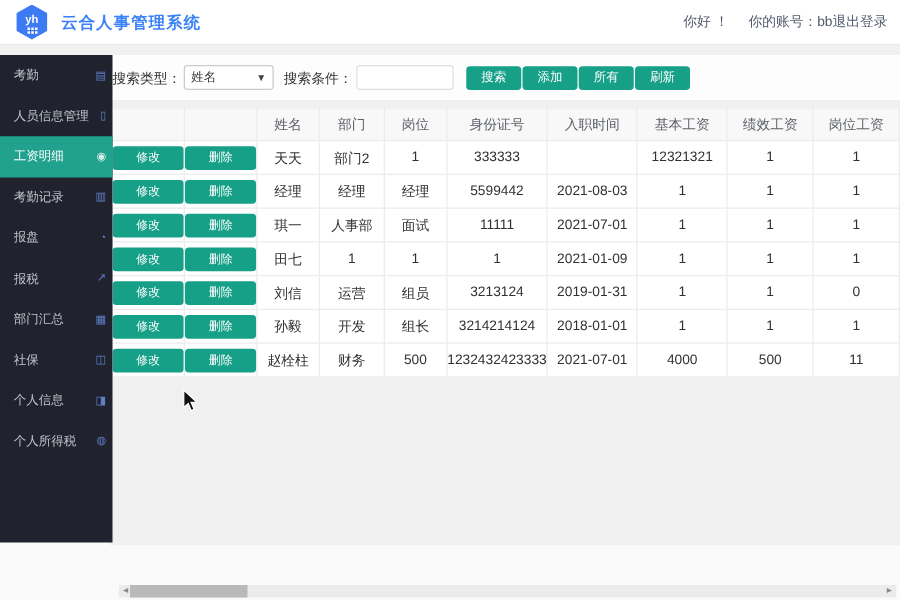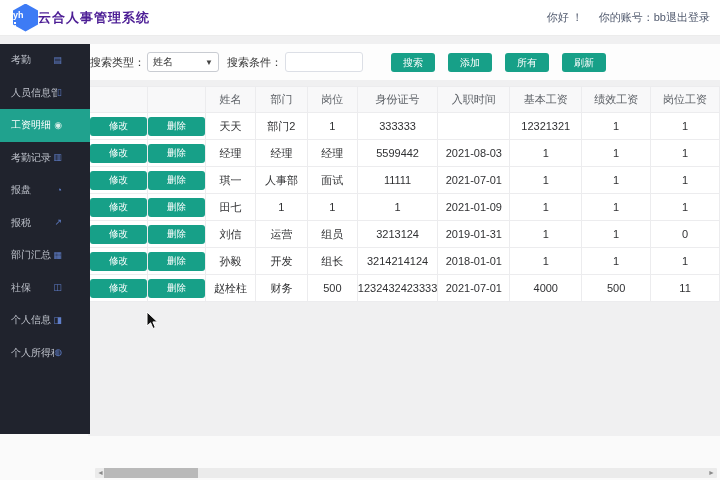--- a/index.html
+++ b/index.html
@@ -9,54 +9,54 @@
     font-family:"Liberation Sans", sans-serif;
     background:#fafafa;
     --teal:#17a088; --active:#20a28e; --blue:#3d7bf5; --sidebg:#20232d;
   }
 
   
   .header { position:absolute; left:0; top:0; width:720px; height:36px;
     background:#fff; border-bottom:1px solid #ececec; display:flex; align-items:center; z-index:5; }
   .hex { width:25px; height:28px; margin-left:13px; background:var(--blue);
     clip-path:polygon(50% 0%,100% 25%,100% 75%,50% 100%,0% 75%,0% 25%);
-    color:#fff; display:flex; flex-direction:column; align-items:flex-start; justify-content:center; }
+    color:#fff; display:flex; flex-direction:column; align-items:center; justify-content:center; }
   .hex .yh { font-size:9px; font-weight:bold; line-height:9px; }
   .hex .dots { width:2px; height:2px; background:#fff; margin-top:2px; margin-left:-5px;
     box-shadow:3px 0 0 #fff,6px 0 0 #fff,0 3px 0 #fff,3px 3px 0 #fff,6px 3px 0 #fff; }
-  .app-title { font-size:13px; font-weight:bold; color:#4c1d95; letter-spacing:1px; }
+  .app-title { font-size:13px; font-weight:bold; color:#3b82f6; margin-left:11px; letter-spacing:1px; }
   .header-right { margin-left:auto; margin-right:10px; display:flex; align-items:center;
     font-size:11px; color:#515a6e; gap:16px;text-align:right; }
   .header-right .acct-group { display:flex; align-items:center; }
   .header-right a { color:#515a6e; text-decoration:none; cursor:pointer; }
 
   
   .top-gap { position:absolute; left:0; top:36px; width:720px; height:8px; background:#f0f0f1; }
   .content-bg { position:absolute; left:88px; top:36px; width:632px; height:400px; background:#f0f0f1; }
 
   
   .sidebar { position:absolute; left:0; top:44px; width:90px; height:390px; background:var(--sidebg); z-index:4; }
-  .side-item { height:32.5px; display:flex; align-items:center; padding:0 28px 0 11px; cursor:pointer; }
+  .side-item { height:32.5px; display:flex; align-items:center; padding:0 5px 0 11px; cursor:pointer; }
   .side-lbl { flex:1; font-size:10px; color:#bfc3cc; white-space:nowrap; overflow:hidden; }
   .side-ico { font-size:9px; color:#5f7ec9; line-height:1; }
   .side-item.active { background:var(--active); }
   .side-item.active .side-lbl { color:#ffffff; }
   .side-item.active .side-ico { color:#d8efe9; }
 
   
   .toolbar { position:absolute; left:88px; top:44px; width:632px; height:36px; background:#fdfdfd;
     display:flex; align-items:center; padding-left:2px; z-index:3; }
   .tb-lbl { font-size:11px; color:#333; white-space:nowrap; }
   .fake-select { width:72px; height:20px; background:#fff; border:1px solid #c9ccd2; border-radius:3px;
     margin-left:2px; display:flex; align-items:center; padding:0 5px; font-size:10px; color:#333; cursor:pointer; }
   .fake-select .caret { margin-left:auto; font-size:8px; color:#444; }
   .tb-lbl.second { margin-left:8px; }
   .tb-input { width:78px; height:20px; border:1px solid #dcdfe6; border-radius:3px; margin-left:3px;
     background:#fff; font-size:11px; padding:0 4px; outline:none; }
-  .tb-btns { display:flex; margin-left:28px; gap:13px; }
+  .tb-btns { display:flex; margin-left:10px; gap:1px; }
   .tb-btn { width:44px; height:19px; background:var(--teal); border:none; border-radius:3px;
     color:#fff; font-size:10px; cursor:pointer; font-family:inherit; line-height:19px; }
 
   
   .table-wrap { position:absolute; left:89px; top:86px; z-index:3; }
   .data-table { border-collapse:collapse; table-layout:fixed; font-size:11px; color:#303133; background:#fff; }
   .data-table th { height:26px; background:#f8f8f9; color:#5c6066; font-weight:400;
     border:1px solid #ececee; font-size:11px; }
   .data-table td { height:27px; background:#fff; border:1px solid #ececee; text-align:center;
     white-space:nowrap; overflow:hidden; }

